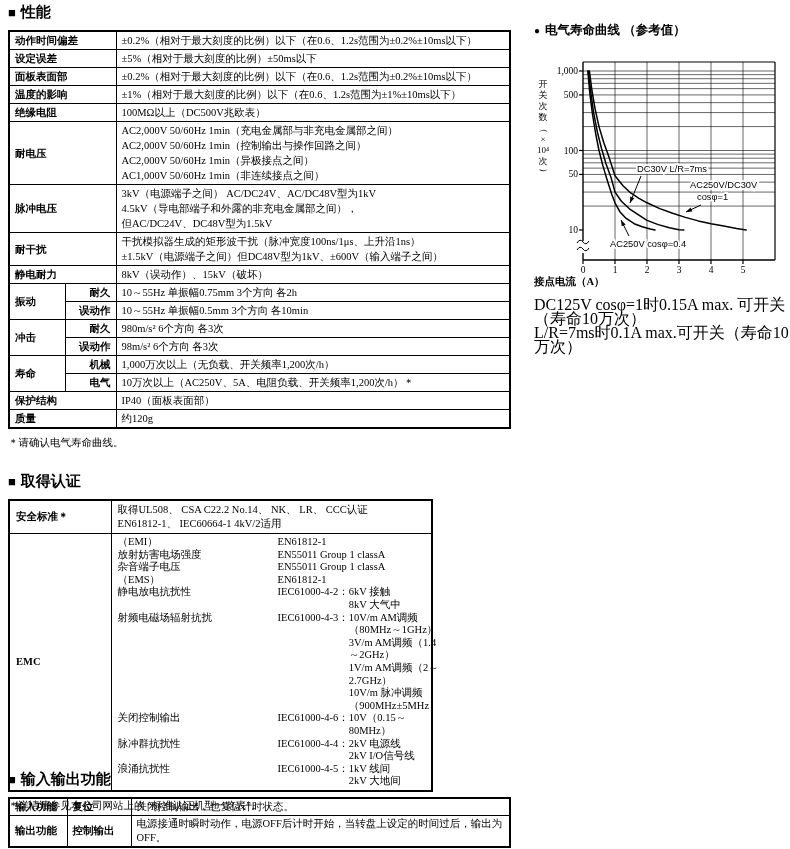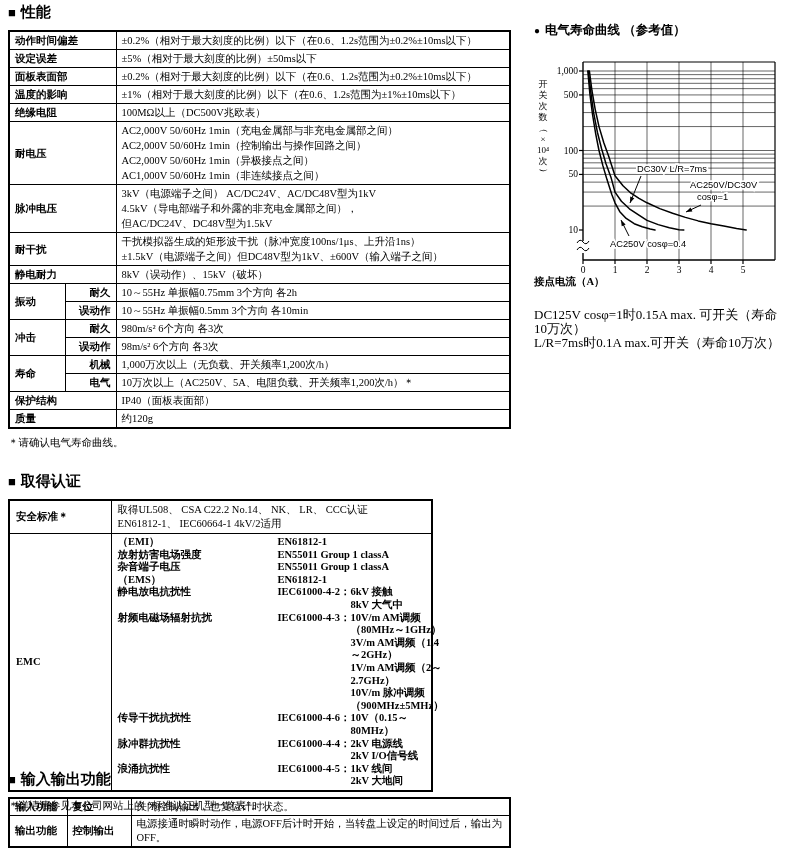--- a/index.html
+++ b/index.html
@@ -13,35 +13,35 @@
   .sec-header .bullet{font-size:13px;line-height:1;}
   table.spec{border-collapse:collapse;width:503px;border:2px solid #000;table-layout:fixed;}
   table.spec td{border:1px solid #000;font-size:10.5px;line-height:15px;padding:1px 5px;vertical-align:middle;word-break:break-all;}
   table.spec td.lbl{font-weight:bold;}
   table.spec td.sub{font-weight:bold;text-align:right;}
   .footnote{font-size:10.5px;margin-top:7px;line-height:13px;}
   
   table.cert{border-collapse:collapse;width:425px;border:2px solid #000;table-layout:fixed;}
   table.cert td{border:1px solid #000;font-size:10.5px;padding:2px 6px;vertical-align:middle;}
   table.cert td.lbl{font-weight:bold;}
-  .emc-item{display:flex;line-height:12.6px;font-weight:bold;}
+  .emc-item{display:flex;line-height:12.6px;}
   .emc-item .nm{width:160px;flex:none;}
   .emc-item .cv{display:flex;}
   .emc-item .code{flex:none;}
   
   table.io td{line-height:14px;}
   
   #chart{position:absolute;left:534px;top:22px;width:256px;}
   #chart-title{display:flex;align-items:center;gap:5px;font-size:12.5px;font-weight:bold;}
   #chart-title .bullet{font-size:10px;line-height:1;}
   #chart-wrap{position:relative;margin-top:2px;height:238px;}
   #ylabel{position:absolute;left:2px;top:38px;width:14px;text-align:center;font-size:9px;line-height:11px;}
   #ylabel .rot{display:inline-block;transform:rotate(90deg);}
   #xlabel{width:241px;text-align:left;font-size:10.5px;font-weight:bold;margin-top:-4px;}
-  #chart-notes{margin-top:19px;font-size:13px;line-height:14px;}
+  #chart-notes{margin-top:9px;font-size:16px;line-height:14px;}
   svg text{font-family:"Liberation Serif","DejaVu Serif",serif;}
   svg text.curve-lab{font-family:"Liberation Sans","DejaVu Sans",sans-serif;}
 </style>
 </head>
 <body>
 
 <div class="sec" id="perf-sec" style="top:3px;">
   <div class="sec-header">
     <span class="bullet">■</span>
     <span>性能</span>
@@ -271,21 +271,21 @@
               </div>
             </div>
             <div class="emc-item">
               <div class="nm">射频电磁场辐射抗扰</div>
               <div class="cv">
                 <span class="code">IEC61000-4-3：</span>
                 <span><span>10V/m AM调频（80MHz～1GHz）</span><br><span>3V/m AM调频（1.4～2GHz）</span><br><span>1V/m AM调频（2～2.7GHz）</span><br><span>10V/m 脉冲调频（900MHz±5MHz）</span></span>
               </div>
             </div>
             <div class="emc-item">
-              <div class="nm">传导干扰抗扰性</div>
+              <div class="nm">关闭控制输出</div>
               <div class="cv">
                 <span class="code">IEC61000-4-6：</span>
                 <span><span>10V（0.15～80MHz）</span></span>
               </div>
             </div>
             <div class="emc-item">
               <div class="nm">脉冲群抗扰性</div>
               <div class="cv">
                 <span class="code">IEC61000-4-4：</span>
                 <span><span>2kV 电源线</span><br><span>2kV I/O信号线</span></span>

